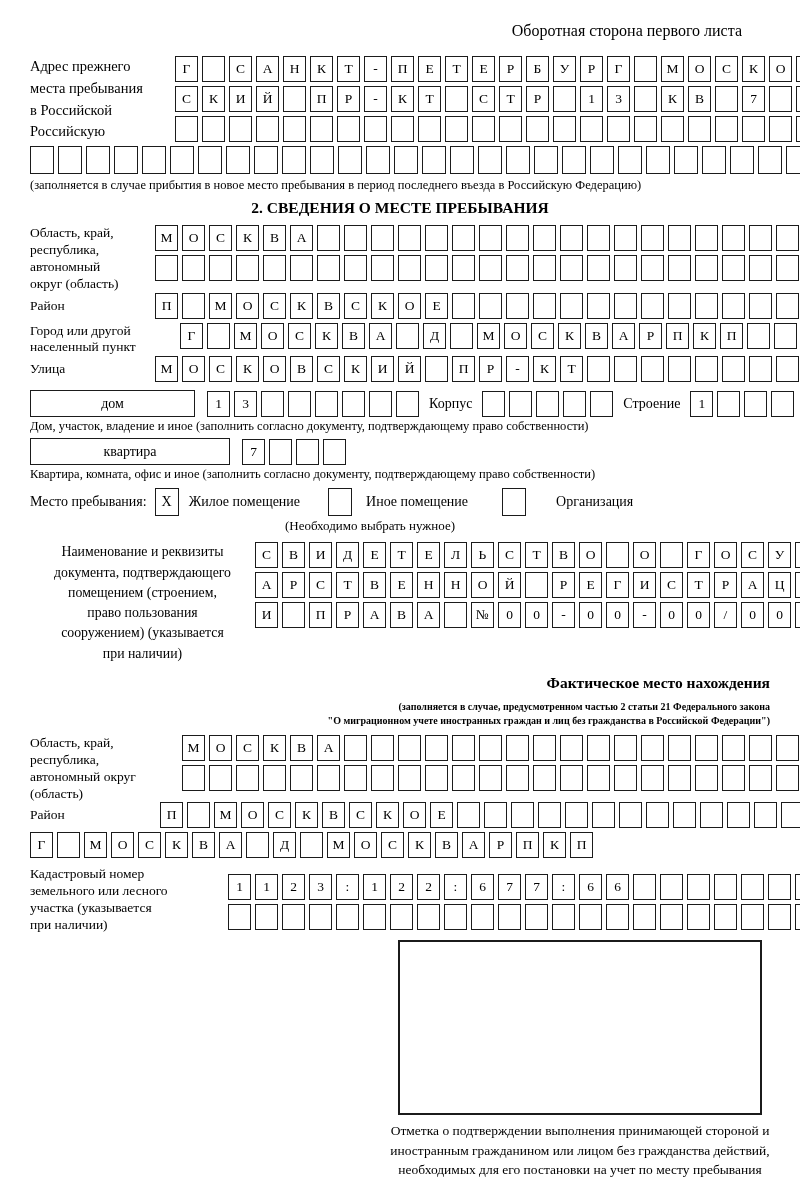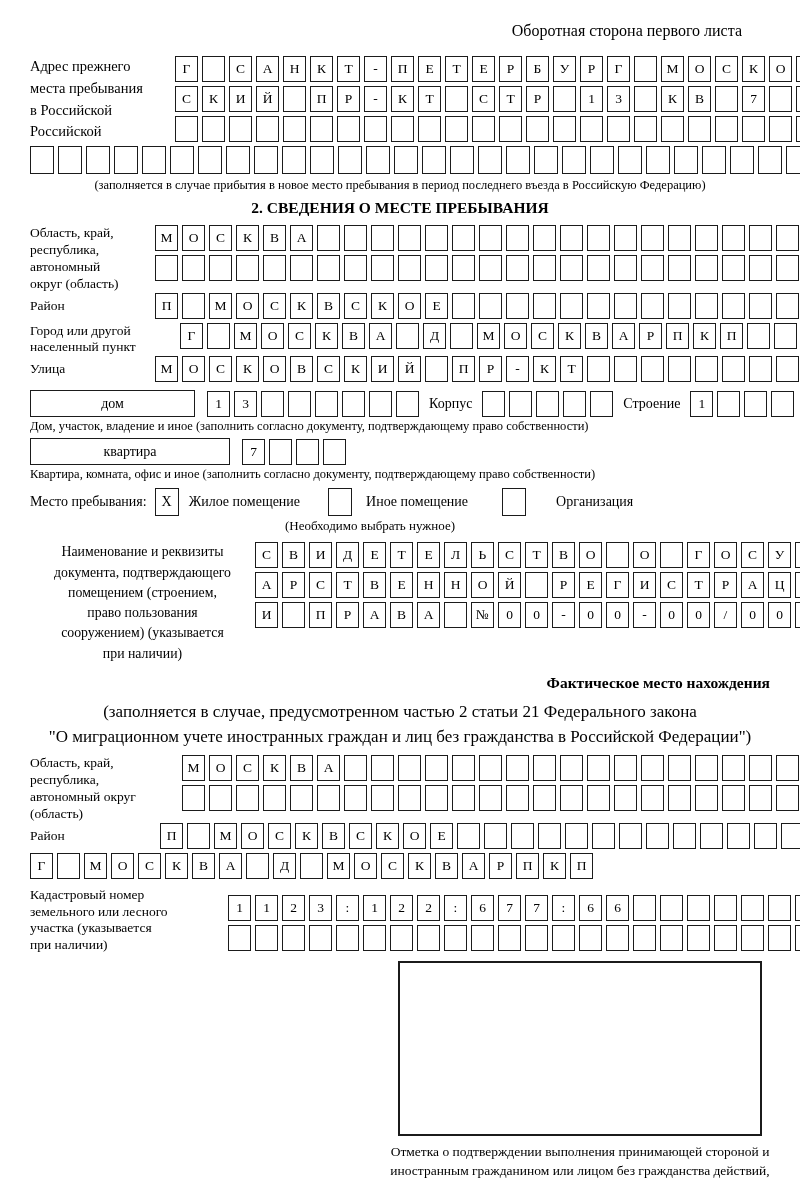--- a/index.html
+++ b/index.html
@@ -14,53 +14,53 @@
   .lbl{font-size:13.5px;line-height:1.25;flex:0 0 auto;}
   .lbl.big{font-size:14.5px;line-height:1.5;}
   .grid-col{display:flex;flex-direction:column;}
   .grid-row{display:flex;gap:4px;margin-bottom:4px;}
   .cell{
     flex:0 0 auto;width:21px;height:24px;border:1.5px solid #1b1b1b;
     display:flex;align-items:center;justify-content:center;
     font-size:13.5px;background:#fff;
   }
   .row4 .cell{width:22px;height:26px;}
-  .note{font-size:12.5px;text-align:center;margin:2px 0 6px 0;}
+  .note{font-size:12.5px;text-align:left;margin:2px 0 6px 0;}
   .sec-title{font-size:15.5px;font-weight:bold;text-align:center;margin:6px 0 8px 0;}
   .labelbox{
     border:1.5px solid #1b1b1b;height:27px;display:flex;align-items:center;justify-content:center;
     font-size:14px;box-sizing:border-box;flex:0 0 auto;
   }
   .inline-cells{display:flex;gap:4px;align-items:center;}
   .inline-lbl{font-size:14px;margin:0 6px;}
   .smallnote{font-size:12.5px;margin:2px 0 4px 0;}
   .chk{
     flex:0 0 auto;width:22px;height:26px;border:1.5px solid #1b1b1b;
     display:flex;align-items:center;justify-content:center;font-size:14px;
   }
   .stay-row{display:flex;align-items:center;margin-top:6px;font-size:14px;}
   .stay-note{width:320px;margin-left:180px;text-align:center;font-size:13px;margin-top:2px;}
-  .fineprint{font-size:17px;text-align:center;line-height:1.45;}
+  .fineprint{font-size:10px;text-align:right;line-height:1.45;font-weight:bold;}
   .stamp-box{width:364px;height:175px;border:2px solid #1b1b1b;margin-left:368px;margin-top:6px;box-sizing:border-box;}
   .stamp-caption{width:430px;margin-left:335px;margin-top:6px;text-align:center;font-size:13.5px;line-height:1.42;}
   .mt4{margin-top:4px;} .mt8{margin-top:8px;}
 </style>
 </head>
 <body>
 
 <div class="page">
 
   <div class="hdr">Оборотная сторона первого листа</div>
 
   <div class="flexrow">
     <div class="lbl big" style="width:145px;">
       <div>Адрес прежнего</div>
       <div>места пребывания</div>
       <div>в Российской</div>
-      <div>Российской</div>
+      <div>Российскую</div>
     </div>
     <div class="grid-col">
       <div class="grid-row">
           <span class="cell">Г</span>
           <span class="cell"></span>
           <span class="cell">С</span>
           <span class="cell">А</span>
           <span class="cell">Н</span>
           <span class="cell">К</span>
           <span class="cell">Т</span>

